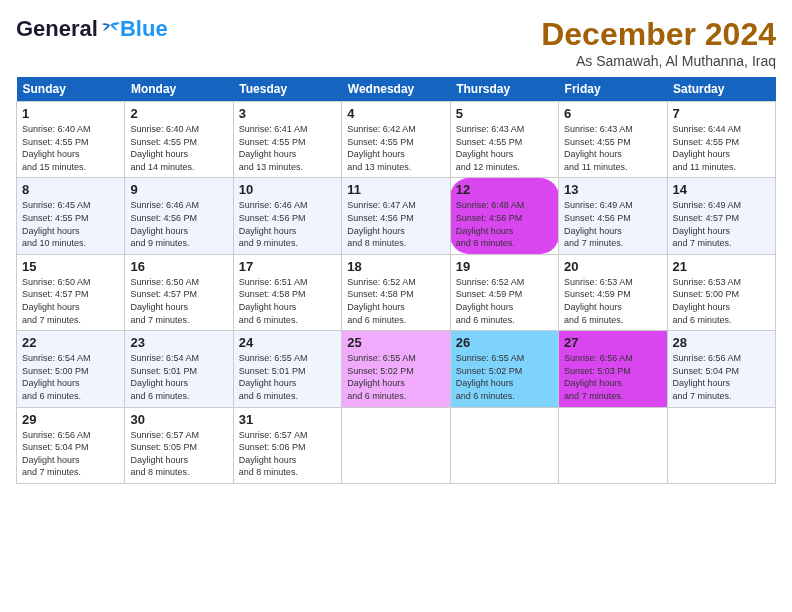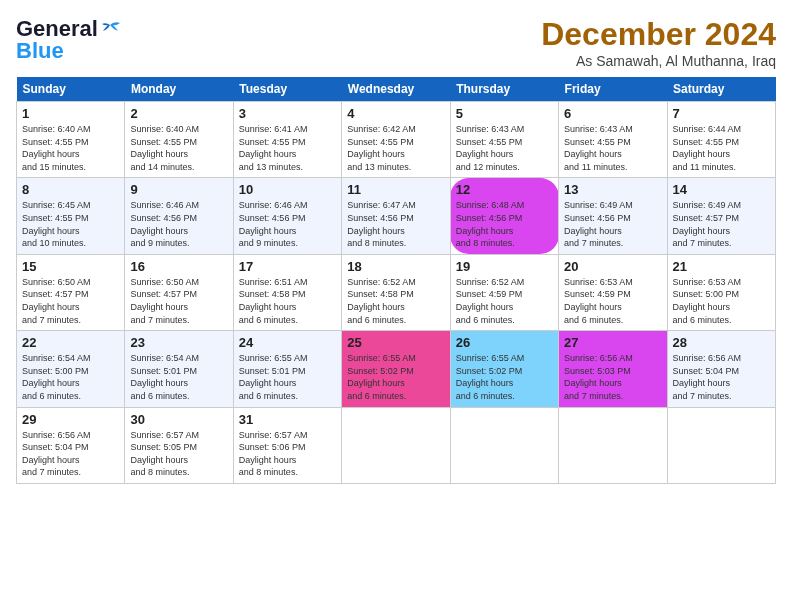--- a/index.html
+++ b/index.html
@@ -11,22 +11,21 @@
       padding: 16px;
     }
     .header {
       display: flex;
       justify-content: space-between;
       align-items: flex-start;
       margin-bottom: 8px;
     }
     .logo {
       display: flex;
-      flex-direction: column;
-      align-items: flex-start;
+      align-items: flex-end;
     }
     .title-block {
       text-align: right;
     }
     .month-title {
       font-size: 32px;
       font-weight: bold;
       color: #a16207;
     }
     .location {
@@ -325,21 +324,21 @@
       </td>
         <td style="background-color: rgb(240, 244, 255);">
         <span class="day-num">24</span>
         <div class="day-info">
           Sunrise: 6:55 AM<br>
           Sunset: 5:01 PM<br>
           Daylight hours<br>
           and 6 minutes.
         </div>
       </td>
-        <td style="background-color: #ec4899;">
+        <td style="background-color: #f0abfc;">
         <span class="day-num">25</span>
         <div class="day-info">
           Sunrise: 6:55 AM<br>
           Sunset: 5:02 PM<br>
           Daylight hours<br>
           and 6 minutes.
         </div>
       </td>
         <td style="background-color: #7dd3fc;">
         <span class="day-num">26</span>

